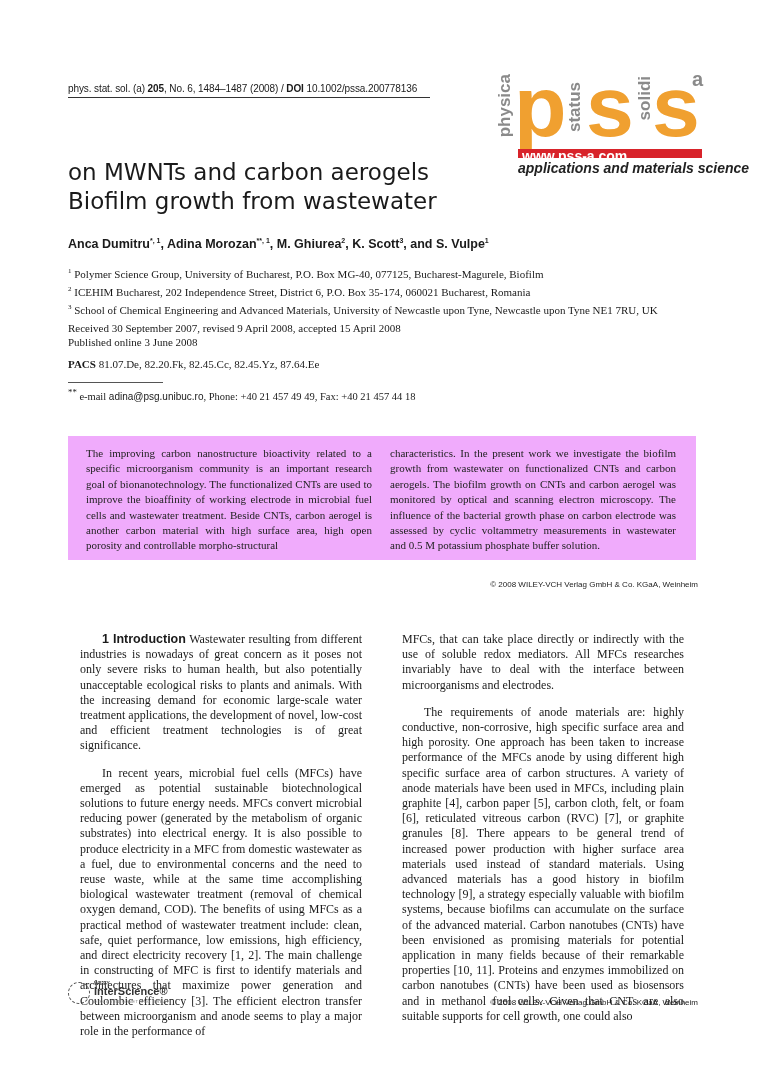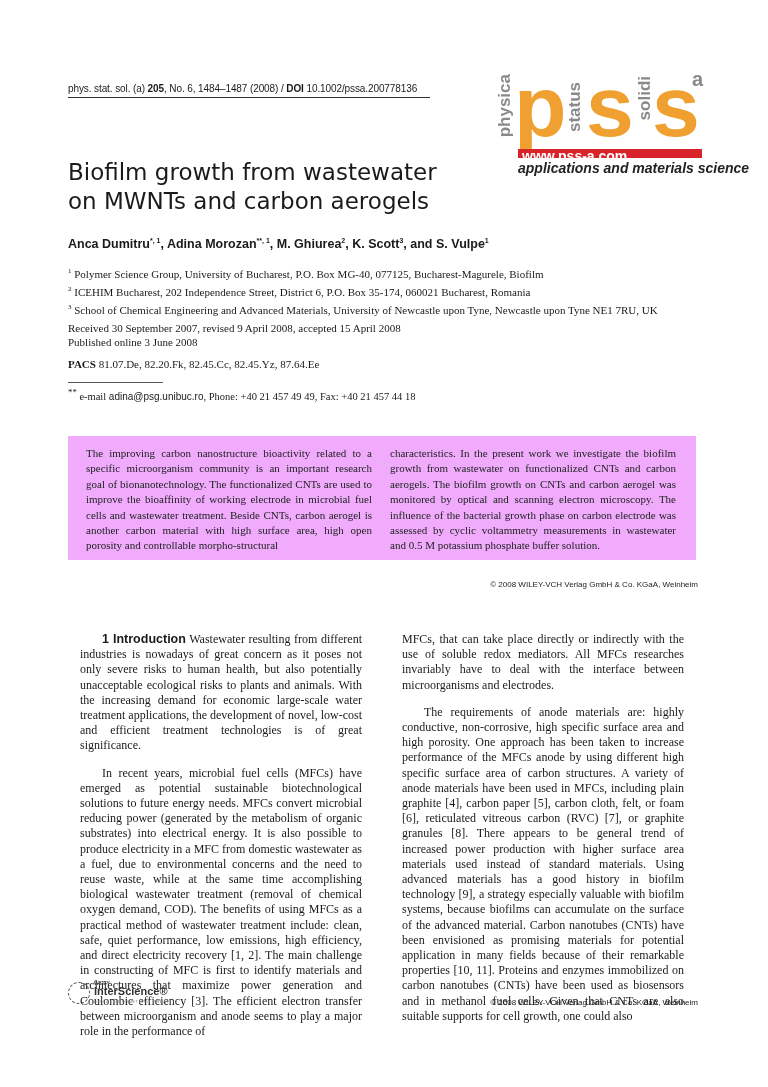--- a/index.html
+++ b/index.html
@@ -49,22 +49,22 @@
   <span class="big" style="left:90px; top:0px;">s</span>
   <span class="vert" style="left:140px; top:10px;">solidi</span>
   <span class="big" style="left:156px; top:0px;">s</span>
   <span style="position:absolute; left:196px; top:2px; font-family:'Liberation Sans',sans-serif; font-weight:bold; font-size:20px; color:#8a8a8a;">a</span>
   <div class="bar"></div>
   <span class="url">www.pss-a.com</span>
   <span class="tag">applications and materials science</span>
 </div>
 
 <div class="abs title">
+  <div>on MWNTs and carbon aerogels</div>
   <div>Biofilm growth from wastewater</div>
-  <div>on MWNTs and carbon aerogels</div>
 </div>
 
 <div class="abs authors">
   <span>Anca Dumitru</span><sup>*, 1</sup><span>, </span><span>Adina Morozan</span><sup>**, 1</sup><span>, </span><span>M. Ghiurea</span><sup>2</sup><span>, </span><span>K. Scott</span><sup>3</sup><span>, and </span><span>S. Vulpe</span><sup>1</sup>
 </div>
 
 <div class="abs affil">
   <div><sup>1</sup> <span>Polymer Science Group, University of Bucharest, P.O. Box MG-40, 077125, Bucharest-Magurele, Biofilm</span></div>
   <div><sup>2</sup> <span>ICEHIM Bucharest, 202 Independence Street, District 6, P.O. Box 35-174, 060021 Bucharest, Romania</span></div>
   <div><sup>3</sup> <span>School of Chemical Engineering and Advanced Materials, University of Newcastle upon Tyne, Newcastle upon Tyne NE1 7RU, UK</span></div>

